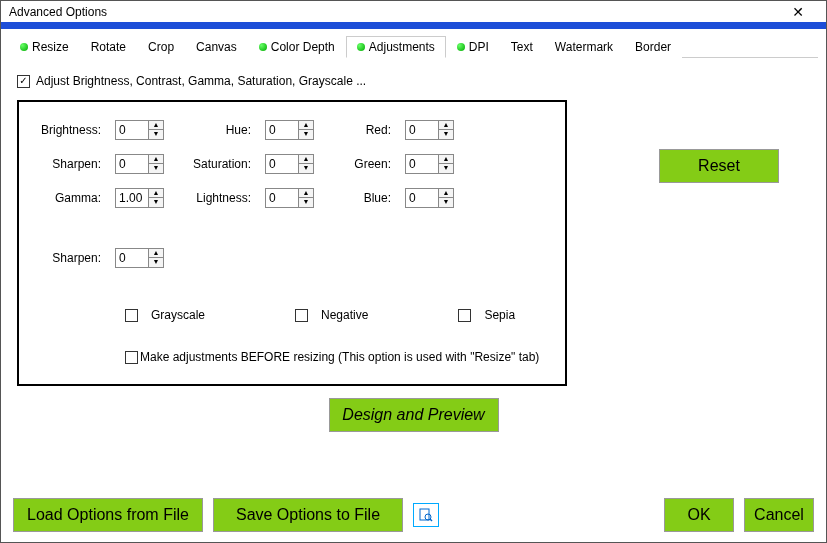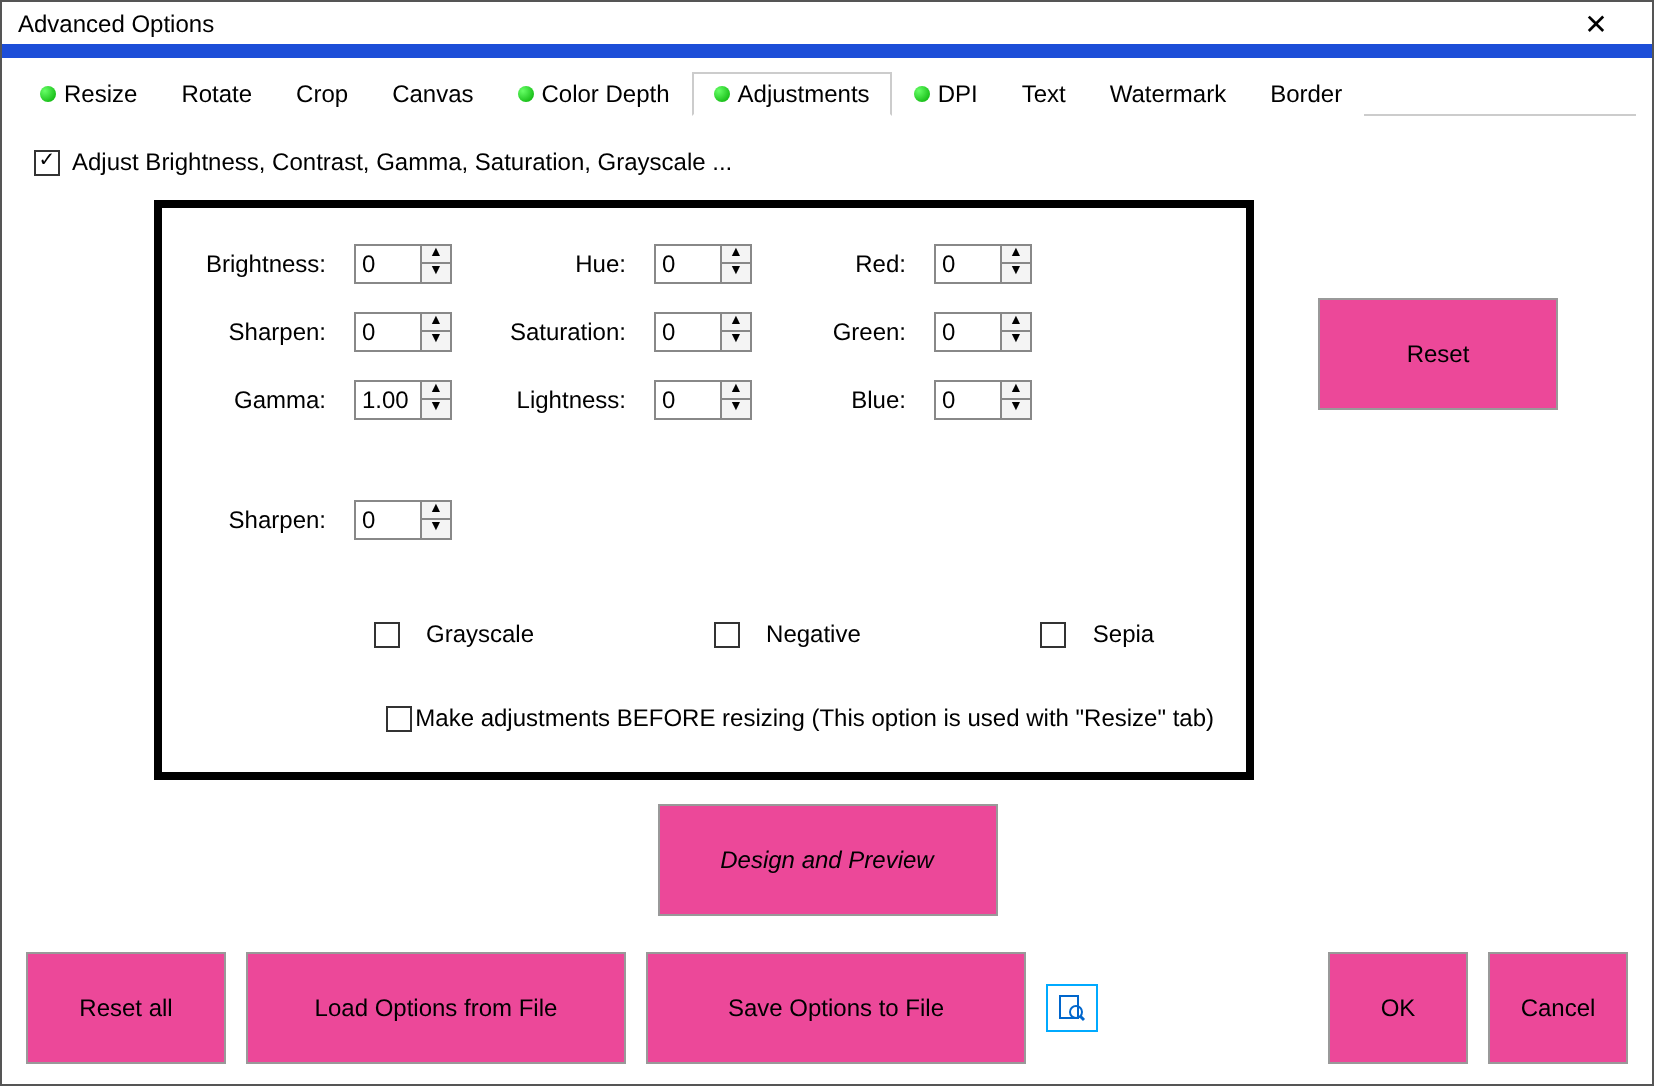--- a/index.html
+++ b/index.html
@@ -11,39 +11,39 @@
 
 .tabs { display: flex; border-bottom: 1px solid #ccc; margin: 6px 8px 0 8px; height: 23px; }
 .tab { padding: 3px 10px; border: 1px solid transparent; display: flex; align-items: center; gap: 4px; cursor: pointer; position: relative; top: 1px; background: #fff; }
 .tab.active { border: 1px solid #ccc; border-bottom: 1px solid #fff; }
 .dot { width: 8px; height: 8px; border-radius: 50%; background: radial-gradient(circle at 30% 30%, #6f6, #0a0); display: inline-block; }
 
 .content { padding: 10px 16px; }
 .chk-row { display: flex; align-items: center; gap: 6px; margin: 6px 0 12px 0; }
 .chk { width: 13px; height: 13px; border: 1px solid #333; display: inline-flex; align-items: center; justify-content: center; font-size: 10px; line-height: 1; }
 
-.panel { border: 4px solid #000000; width: 550px; margin-left: 60px; padding: 18px 16px 20px 16px; position: relative; }
+.panel { border: 2px solid #000000; width: 550px; padding: 18px 16px 20px 16px; position: relative; }
 
 .grid { display: grid; grid-template-columns: 70px 60px 70px 60px 60px 60px; column-gap: 10px; row-gap: 14px; align-items: center; }
 .lbl { text-align: right; padding-right: 4px; }
 .spin { display: flex; }
 .spin input { width: 34px; height: 20px; border: 1px solid #888; padding: 0 3px; font-size: 12px; }
 .spin .btns { display: flex; flex-direction: column; border: 1px solid #888; border-left: none; }
 .spin .btns div { width: 14px; height: 9px; font-size: 7px; line-height: 7px; text-align: center; background: #f4f4f4; cursor: pointer; }
 .spin .btns div:first-child { border-bottom: 1px solid #888; }
 
 .sharpen-row { display: grid; grid-template-columns: 70px 60px; column-gap: 10px; align-items: center; margin-top: 40px; }
 
 .checks-row { display: flex; gap: 90px; margin: 40px 0 0 90px; }
 .chk-item { display: flex; align-items: center; gap: 13px; }
 
-.before-row { display: flex; align-items: center; gap: 2px; margin: 28px 0 0 90px; justify-content: flex-end; }
+.before-row { display: flex; align-items: center; gap: 2px; margin: 28px 0 0 90px; }
 
 .reset-btn { position: absolute; left: 658px; top: 148px; }
-.btn { border: 1px solid #999; background: #ec4899; padding: 20px 0; text-align: center; cursor: pointer; font-size: 12px; }
+.btn { border: 1px solid #999; background: #84cc16; padding: 7px 0; text-align: center; cursor: pointer; font-size: 16px; }
 .reset-btn .btn { width: 120px; }
 
 .design-btn { width: 170px; margin: 12px auto 0; font-style: italic; }
 
 .bottom { position: absolute; left: 0; right: 0; bottom: 10px; display: flex; align-items: center; padding: 0 12px; gap: 10px; }
 .bottom .btn { width: 100px; }
 .bottom .wide { width: 190px; }
 .bottom .icon-btn { width: 26px; height: 24px; border: 1px solid #0af; display: flex; align-items: center; justify-content: center; cursor: pointer; }
 .spacer { flex: 1; }
 </style>
@@ -209,21 +209,20 @@
   </div>
 
   <div class="btn design-btn">Design and Preview</div>
 </div>
 
 <div class="reset-btn">
     <div class="btn">Reset</div>
   </div>
 
 <div class="bottom">
-  <div class="btn">Reset all</div>
   <div class="btn wide">Load Options from File</div>
   <div class="btn wide">Save Options to File</div>
   <div class="icon-btn">
     <svg width="14" height="14" viewBox="0 0 14 14">
         <rect x="1" y="1" width="9" height="11" fill="none" stroke="#06c" stroke-width="1"></rect>
         <circle cx="9" cy="9" r="3" fill="none" stroke="#06c" stroke-width="1"></circle>
         <line x1="11" y1="11" x2="13" y2="13" stroke="#06c" stroke-width="1.5"></line>
       </svg>
   </div>
   <div class="spacer"></div>

